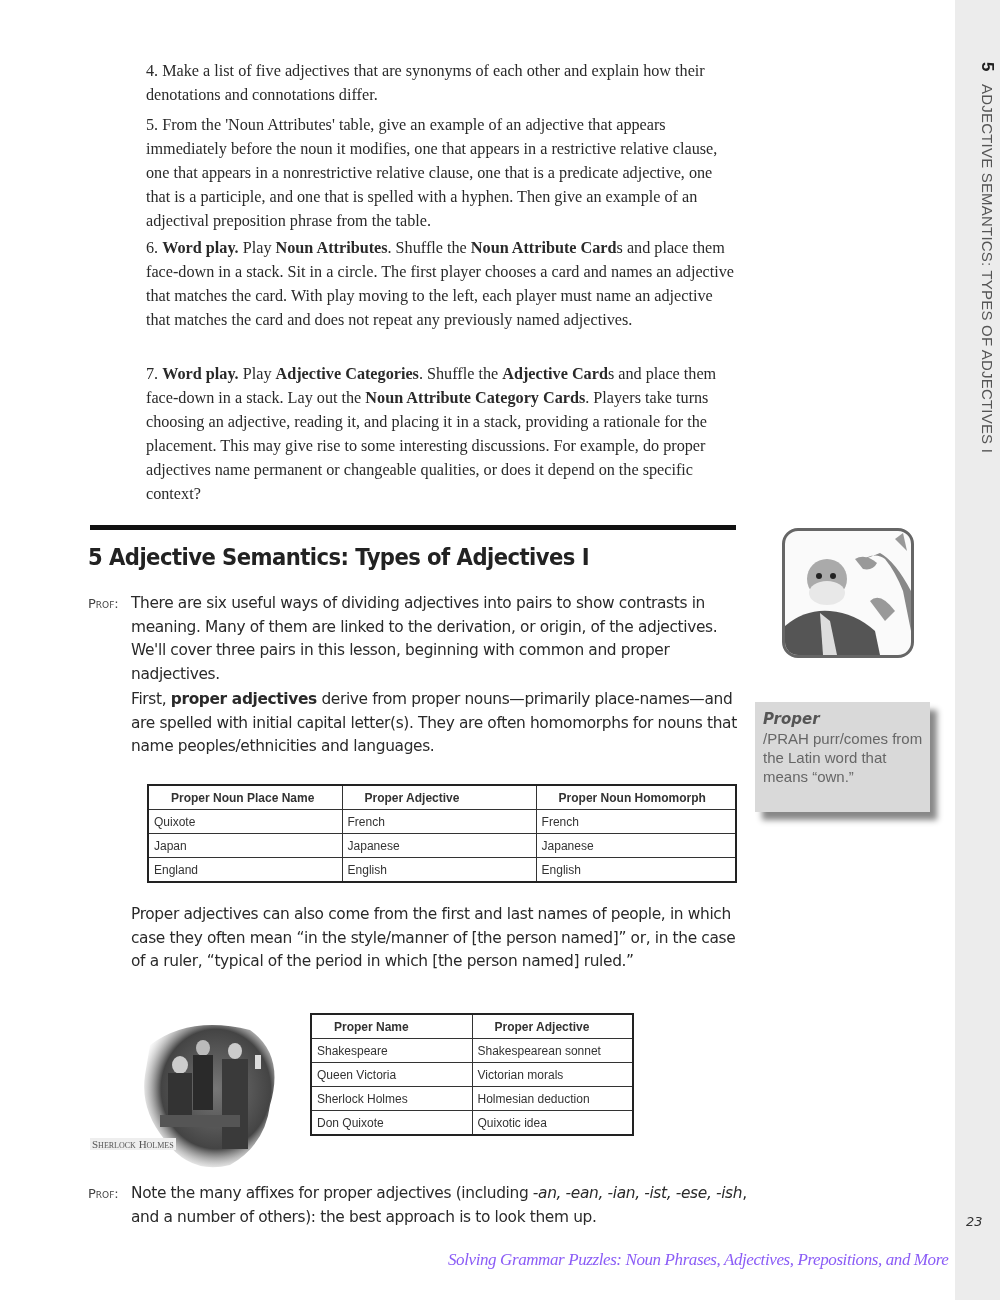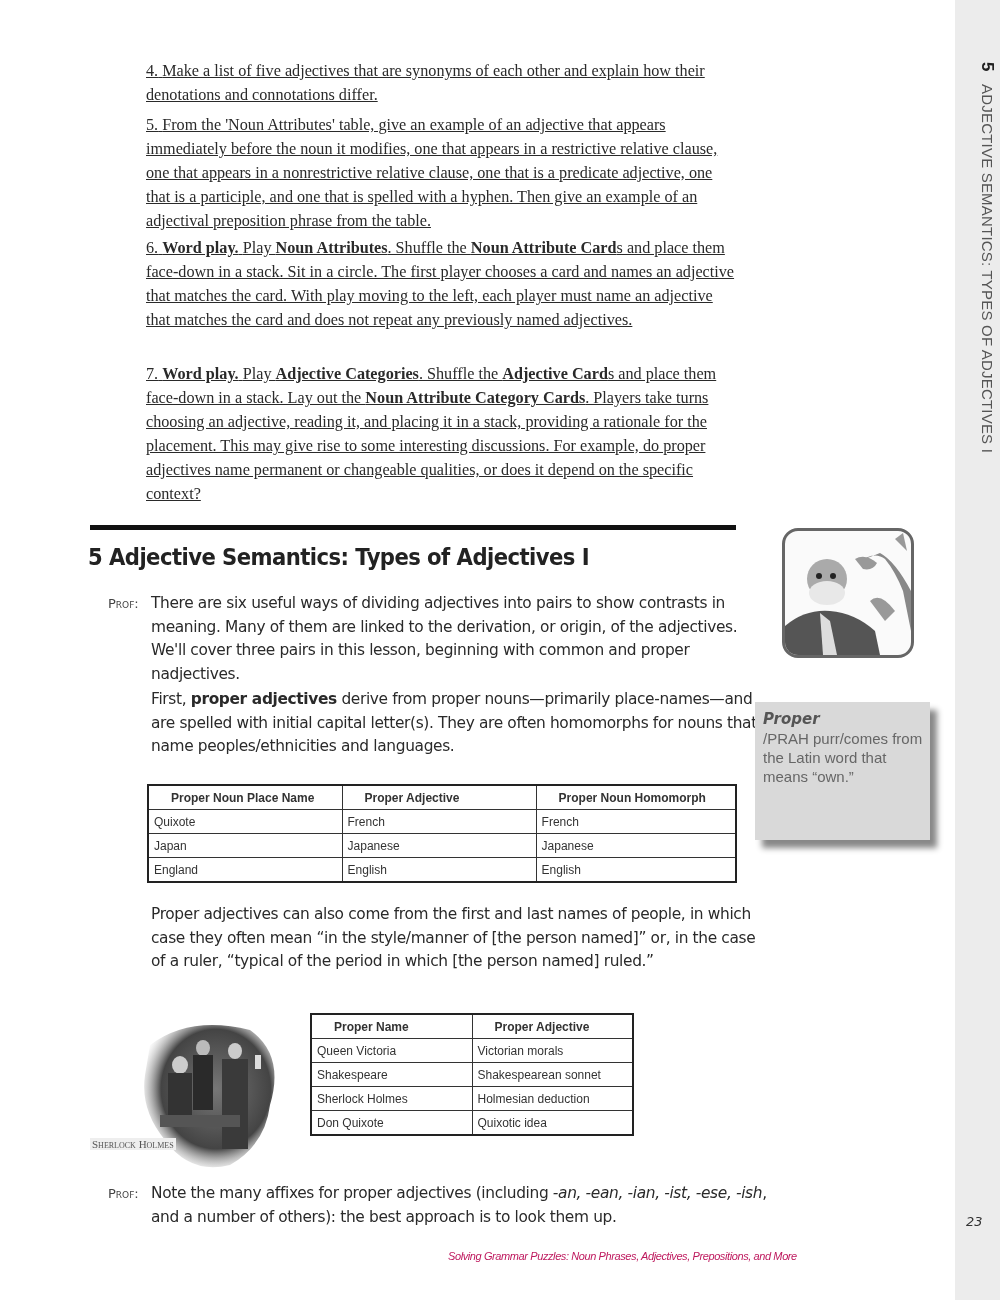--- a/index.html
+++ b/index.html
@@ -17,66 +17,65 @@
       writing-mode: vertical-rl;
       font-family: "Liberation Sans", sans-serif;
       font-size: 15px; letter-spacing: 0.2px; color: #555;
       white-space: nowrap;
     }
     .sidebar-text .num { font-weight: bold; color: #222; font-size: 17px; margin-bottom: 8px; display: inline-block; }
     .serif-block {
       position: absolute; left: 146px; width: 590px;
       font-family: "Liberation Serif", serif; font-size: 16.2px; line-height: 24px; color: #2a2a2a;
     }
-    .serif-block p { margin: 0; text-decoration: underline; }
+    .serif-block p { margin: 0; }
     .rule {
       position: absolute; left: 90px; top: 525px; width: 646px; height: 5px; background: #111;
     }
     .heading {
       position: absolute; left: 88px; top: 544px;
       font-family: "DejaVu Sans", sans-serif; font-size: 23px; font-weight: bold; color: #222;
       letter-spacing: -0.6px; transform: scaleX(0.92); transform-origin: left;
       white-space: nowrap;
     }
     .sans {
       font-family: "DejaVu Sans", sans-serif; font-size: 15.4px; line-height: 23.5px; color: #2a2a2a;
       letter-spacing: -0.35px;
-      margin-left: 20px;
     }
     .prof-block { position: absolute; left: 88px; width: 660px; }
     .prof-label { position: absolute; left: 0; top: 0; font-variant: small-caps; font-size: 13px; color: #444; letter-spacing: 0; }
     .prof-body { margin-left: 43px; }
     .para { position: absolute; left: 131px; width: 610px; }
     table.data {
       position: absolute; border-collapse: collapse;
       font-family: "Liberation Sans", sans-serif; font-size: 12px; color: #333;
       border: 2px solid #222;
     }
     table.data td, table.data th {
       border: 1px solid #333; padding: 2px 5px; text-align: left; height: 19px;
       transform-origin: left;
     }
     table.data th { font-weight: bold; font-size: 12px; padding-left: 22px; }
     .img-frame {
       position: absolute; left: 782px; top: 528px; width: 126px; height: 124px;
       border: 3px solid #666; border-radius: 16px; background: #fafafa; overflow: hidden;
     }
     .callout {
-      position: absolute; left: 755px; top: 702px; width: 175px; height: 138px;
+      position: absolute; left: 755px; top: 702px; width: 175px; height: 110px;
       background: #d9d9d9; box-shadow: 7px 8px 6px #888;
       padding: 8px 0 0 8px; box-sizing: border-box;
     }
     .callout .word { font-family: "DejaVu Sans", sans-serif; font-style: italic; font-weight: bold; font-size: 15px; color: #555; }
     .callout .def { font-family: "Liberation Sans", sans-serif; font-size: 15px; color: #666; line-height: 19px; margin-top: 1px; }
     .sherlock {
       position: absolute; left: 90px; top: 1015px; width: 200px; height: 160px;
     }
     .footer {
       position: absolute; left: 448px; top: 1250px;
-      font-family: Liberation Sans, sans-serif; font-style: italic; font-size: 11px; color: #be185d;
+      font-family: Liberation Serif, serif; font-style: italic; font-size: 17px; color: #8b5cf6;
       letter-spacing: -0.4px; white-space: nowrap;
     }
     .page-num {
       position: absolute; left: 966px; top: 1214px;
       font-family: "DejaVu Sans", sans-serif; font-style: italic; font-size: 13px; color: #333;
     }
   </style>
 </head>
 <body>
 
@@ -164,26 +163,26 @@
 
 <table class="data" style="left:310px; top:1013px; width:324px;">
   <thead>
     <tr>
       <th style="width:50%">Proper Name</th>
       <th>Proper Adjective</th>
     </tr>
   </thead>
   <tbody>
     <tr>
+      <td>Shakespeare</td>
+      <td>Shakespearean sonnet</td>
+    </tr>
+    <tr>
       <td>Queen Victoria</td>
       <td>Victorian morals</td>
-    </tr>
-    <tr>
-      <td>Shakespeare</td>
-      <td>Shakespearean sonnet</td>
     </tr>
     <tr>
       <td>Sherlock Holmes</td>
       <td>Holmesian deduction</td>
     </tr>
     <tr>
       <td>Don Quixote</td>
       <td>Quixotic idea</td>
     </tr>
   </tbody>

